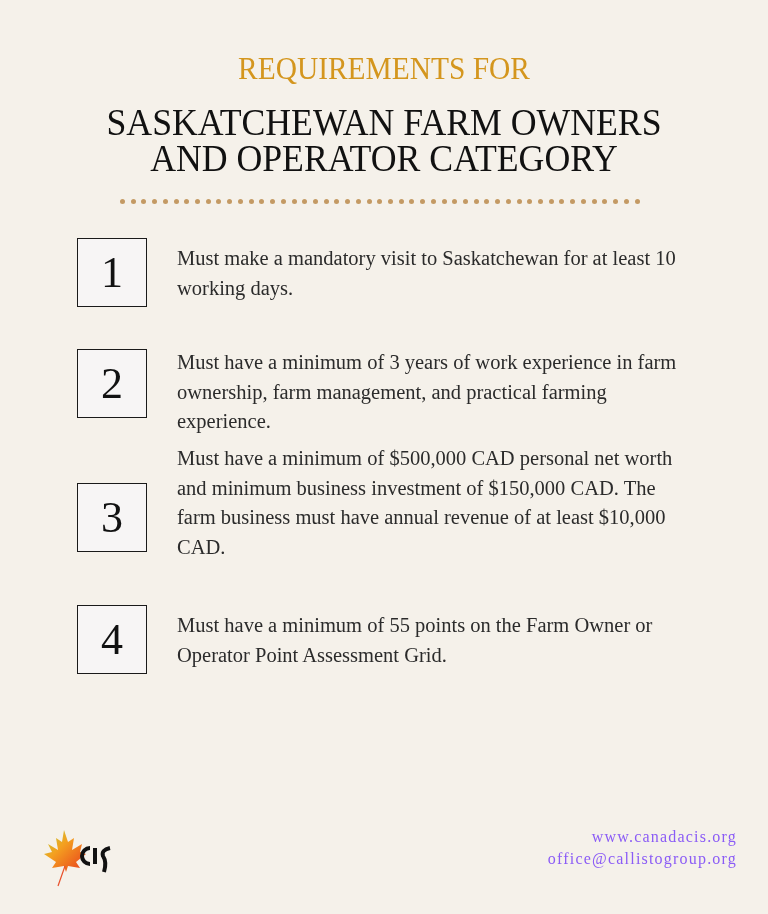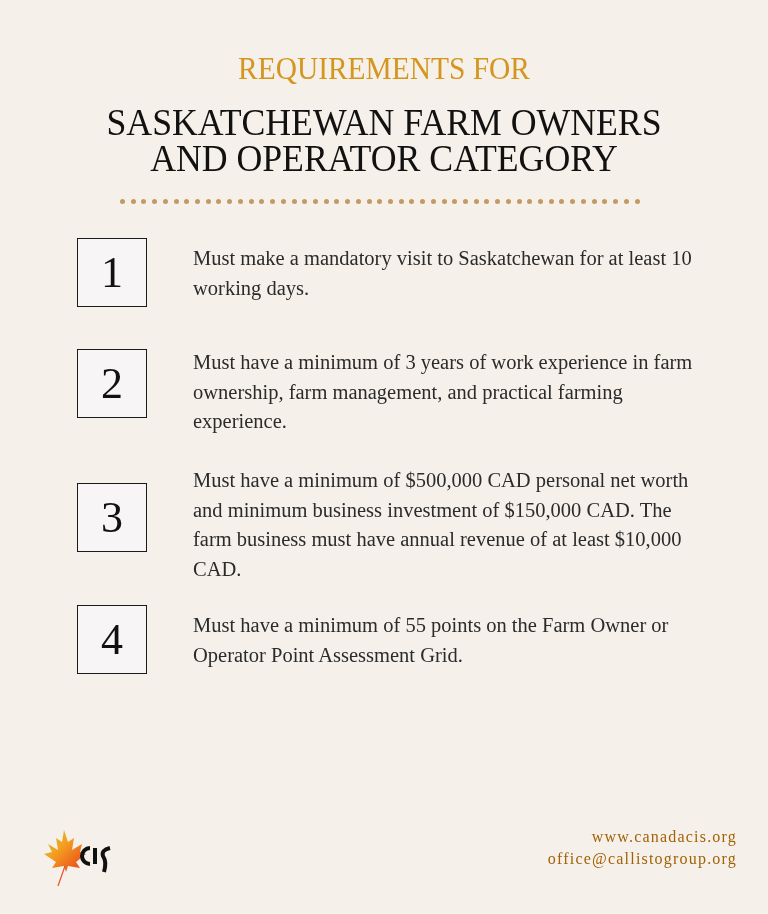--- a/index.html
+++ b/index.html
@@ -30,28 +30,28 @@
     position: absolute; left: 0; width: 768px;
   }
   .num-box {
     position: absolute; left: 77px; width: 68px; height: 67px;
     border: 1.5px solid #1a1a1a; background: #f7f5f5;
     display: flex; align-items: center; justify-content: center;
     font-size: 44px; color: #111; line-height: 1;
   }
   .req-text {
     position: absolute; left: 177px; width: 520px;
-    font-size: 20.5px; line-height: 29.5px; color: #2b2b2b; margin-left: 16px;
+    font-size: 20.5px; line-height: 29.5px; color: #2b2b2b;
   }
   .logo {
     position: absolute; left: 28px; top: 828px; width: 90px; height: 62px;
   }
   .footer {
     position: absolute; right: 31px; top: 826px;
-    text-align: right; color: #a16207;
+    text-align: right; color: #8b5cf6;
     font-size: 16px; line-height: 21.5px; letter-spacing: 1.2px;
   }
 </style>
 </head>
 <body>
 
 <div>
   <div class="subtitle">REQUIREMENTS FOR</div>
   <div class="title">
     <div>SASKATCHEWAN FARM OWNERS</div>
@@ -114,21 +114,21 @@
   <div class="req">
     <div class="num-box" style="top:238px;">1</div>
     <div class="req-text" style="top:244px;">Must make a mandatory visit to Saskatchewan for at least 10 working days.</div>
   </div>
   <div class="req">
     <div class="num-box" style="top:349px;">2</div>
     <div class="req-text" style="top:348px;">Must have a minimum of 3 years of work experience in farm ownership, farm management, and practical farming experience.</div>
   </div>
   <div class="req">
     <div class="num-box" style="top:483px;">3</div>
-    <div class="req-text" style="top:466px;">Must have a minimum of $500,000 CAD personal net worth and minimum business investment of $150,000 CAD. The farm business must have annual revenue of at least $10,000 CAD.</div>
+    <div class="req-text" style="top:444px;">Must have a minimum of $500,000 CAD personal net worth and minimum business investment of $150,000 CAD. The farm business must have annual revenue of at least $10,000 CAD.</div>
   </div>
   <div class="req">
     <div class="num-box" style="top:605px;">4</div>
     <div class="req-text" style="top:611px;">Must have a minimum of 55 points on the Farm Owner or Operator Point Assessment Grid.</div>
   </div>
 </div>
 
 <div class="logo">
   <svg width="90" height="62" viewBox="0 0 90 62">
     <defs>

